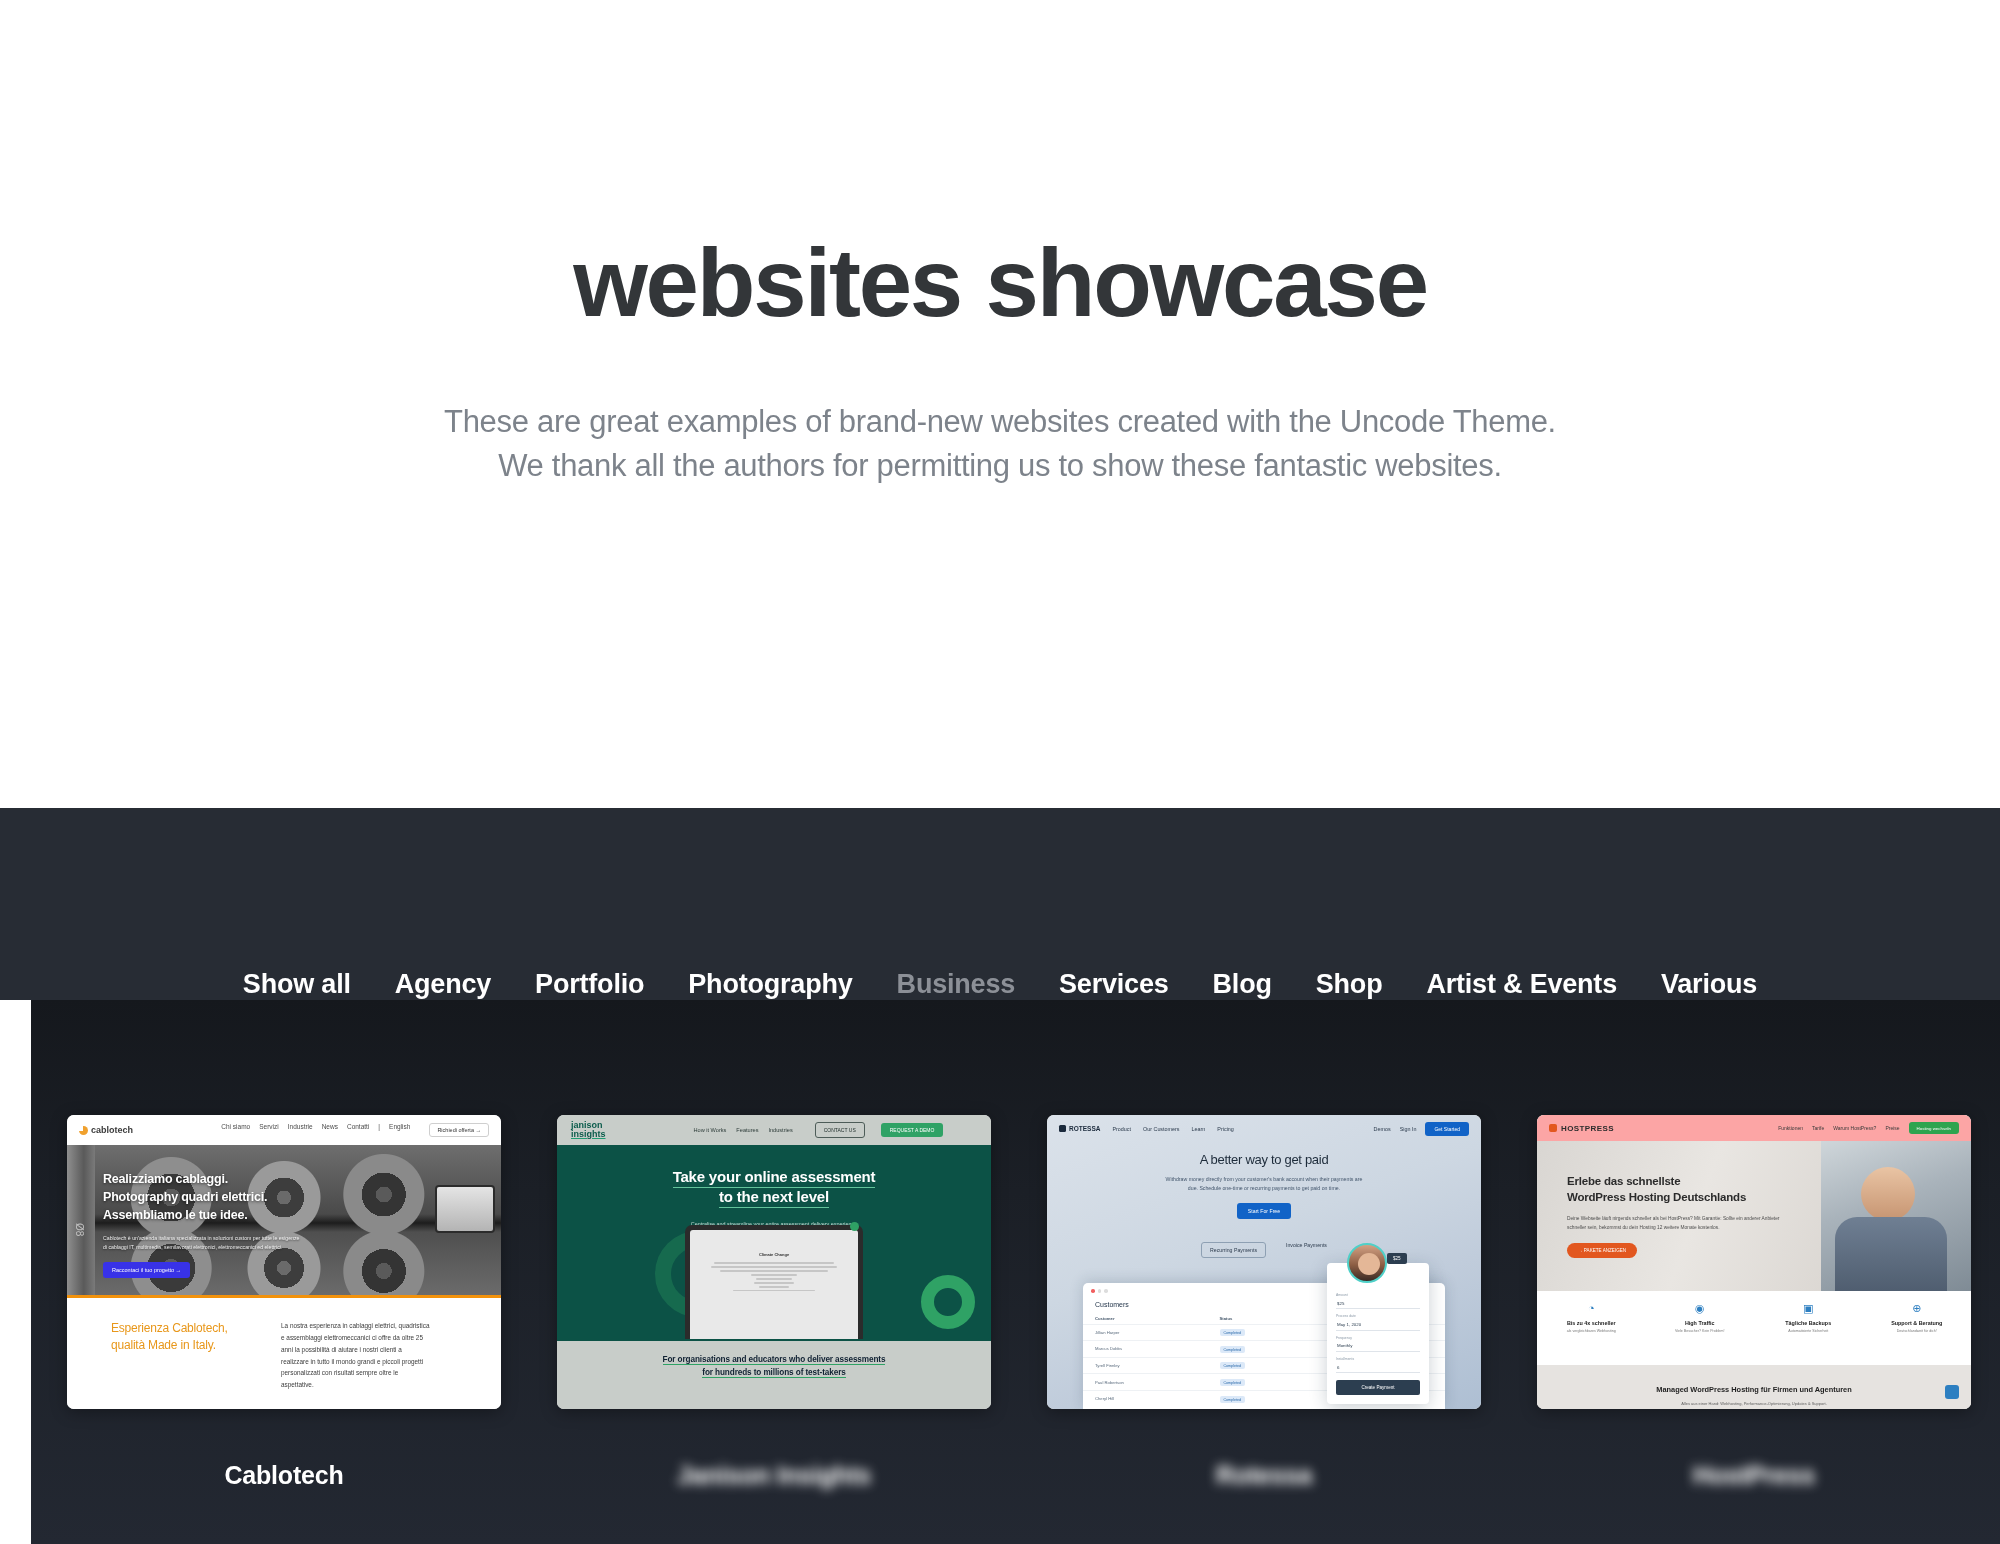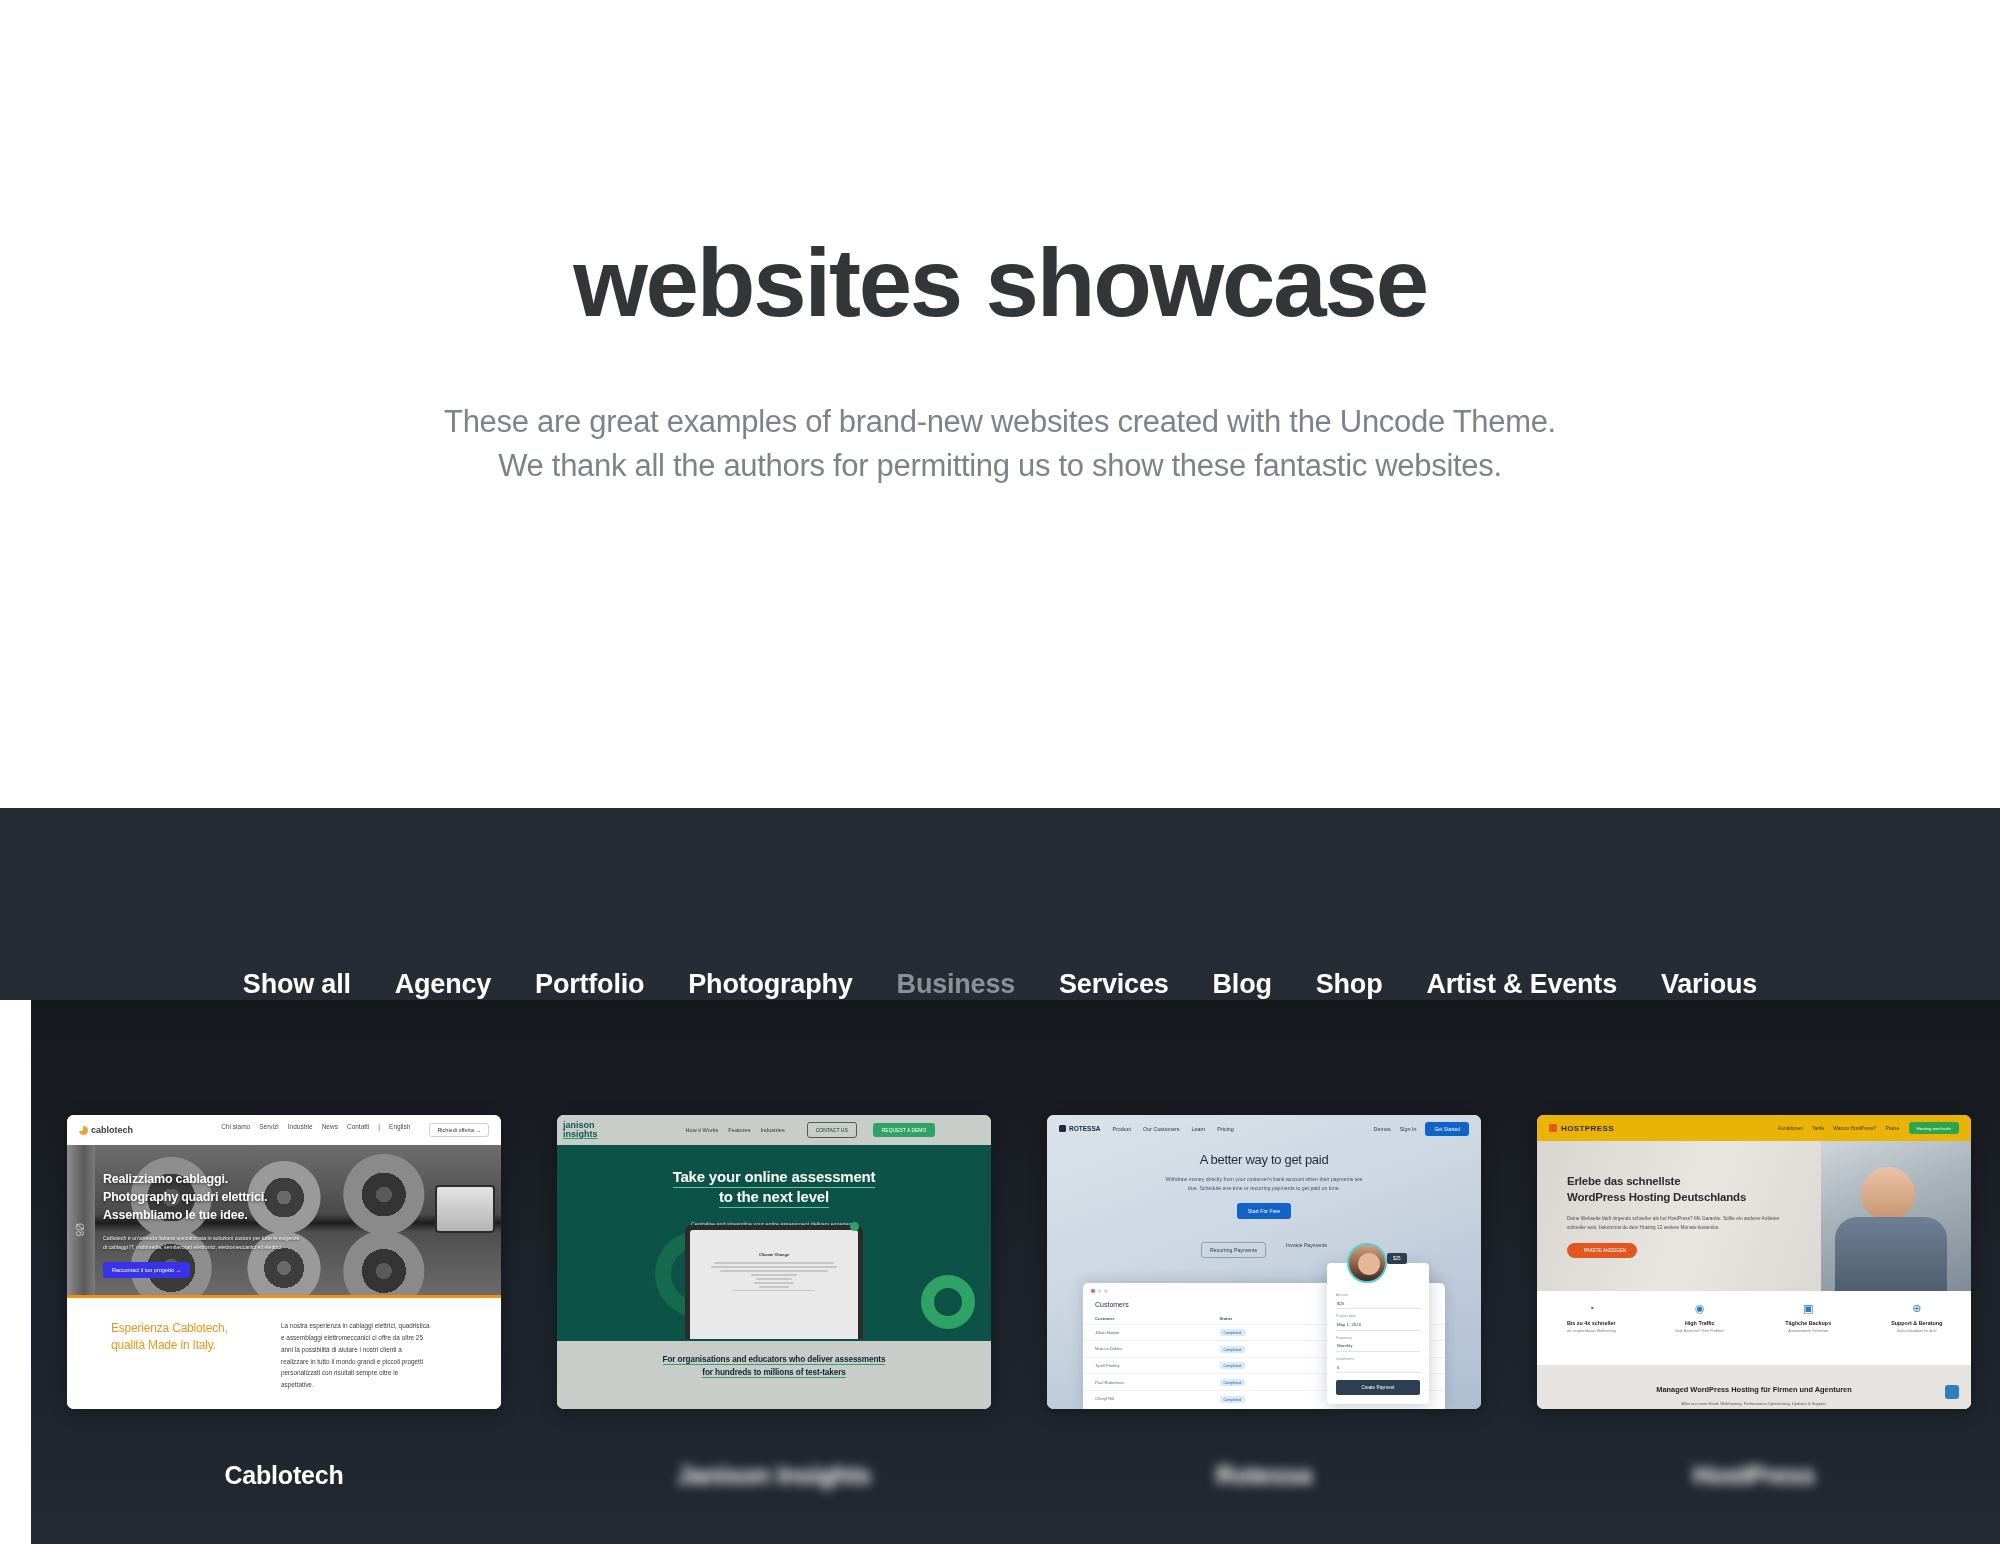--- a/index.html
+++ b/index.html
@@ -147,21 +147,21 @@
   .cab-copy h3 { font-size: 12.5px; line-height: 1.42; font-weight: 700; letter-spacing: -0.2px; text-shadow: 0 1px 3px rgba(0,0,0,.6); }
   .cab-copy p { margin-top: 10px; font-size: 5.2px; line-height: 1.65; opacity: .92; text-shadow: 0 1px 2px rgba(0,0,0,.7); }
   .cab-btn { margin-top: 11px; display:inline-block; background: #3832e8; color:#fff;
       font-size: 5.5px; padding: 5px 9px; border-radius: 3px; }
   .cab-strip { height: 3px; background: #f2920c; }
   .cab-low { background: #fff; height: 111px; display: flex; gap: 20px; padding: 22px 24px 0 44px; }
   .cab-low h4 { color: #e8971a; font-size: 12px; line-height: 1.45; font-weight: 400; width: 150px; letter-spacing: -0.2px;}
   .cab-low p { color: #3c3c3c; font-size: 6.4px; line-height: 1.85; width: 150px; }
 
   
-  .jan-nav { height: 30px; background: #c8cdc9; display:flex; align-items:center; padding: 0 6px; }
+  .jan-nav { height: 30px; background: #c8cdc9; display:flex; align-items:center; padding: 0 14px; }
   .jan-logo { font-size: 9px; font-weight: 700; color: #0c5c4c; line-height: 1.05; }
   .jan-logo u { text-decoration: underline; text-decoration-color:#1f9d73; }
   .jan-links { display:flex; gap: 10px; margin-left: 88px; font-size: 5.6px; color: #2c3b38; align-items:center; }
   .jan-b1 { border: 1px solid #4d5c58; border-radius: 3px; padding: 4px 8px; font-size: 5px; margin-left: 12px; color:#1c2b28; }
   .jan-b2 { background: #2fa265; color:#fff; border-radius: 3px; padding: 4px 9px; font-size: 5px; margin-left: 6px; }
   .jan-hero { height: 196px; background: #0c5246; position: relative; overflow: hidden; text-align: center; padding-top: 22px; }
   .jan-hero h3 { color:#fff; font-size: 15px; line-height: 1.36; font-weight: 700; letter-spacing:-0.2px; }
   .jan-hero h3 span { border-bottom: 1.5px solid #63c49b; padding-bottom: 2px; }
   .jan-hero p { color:#c7ded6; font-size: 5.4px; margin-top: 13px; }
   .jan-ring { position:absolute; width: 86px; height: 86px; border-radius:50%;
@@ -212,21 +212,21 @@
   .rot-pill { position:absolute; left: 60px; top: -10px; background:#2c3e50; color:#fff;
       font-size: 4.6px; padding: 3px 6px; border-radius: 2px; }
   .rot-field { margin-bottom: 5px; }
   .rot-field label { display:block; font-size: 3.4px; color:#8c9aa8; margin-bottom: 1.5px;}
   .rot-field .box { border-bottom: 0.6px solid #dfe4ea; font-size: 4.4px; color:#2c3e50; padding: 2.4px 1px; }
   .rot-submit { background:#2c3e50; color:#fff; text-align:center; font-size:4.6px;
       padding: 5px; border-radius: 2px; margin-top: 7px; }
 
   
   .hp { position:absolute; inset:0; background: #e6e3e0; }
-  .hp-nav { height: 26px; background:#eab308; display:flex; align-items:center; padding: 0 12px; gap: 11px; font-size: 5px; color:#3a3a3a;}
+  .hp-nav { height: 26px; background:#fca5a5; display:flex; align-items:center; padding: 0 12px; gap: 11px; font-size: 5px; color:#3a3a3a;}
   .hp-logo { display:flex; align-items:center; gap:4px; font-size:8px; font-weight:700; color:#2d2d2d; letter-spacing:.4px;}
   .hp-logo i { width: 8px; height:8px; border-radius:2px; background:#e2571f; display:inline-block;}
   .hp-right { margin-left:auto; display:flex; align-items:center; gap: 9px; }
   .hp-btn { background:#2ea44f; color:#fff; padding: 3.5px 8px; border-radius:3px; font-size:4.4px; }
   .hp-hero { height: 150px; position:relative; overflow:hidden;
       background: linear-gradient(110deg,#d9d6d2 0%, #e9e6e2 38%, #cfcac5 100%); }
   .hp-person { position:absolute; right:0; top:0; bottom:0; width: 150px;
       background: linear-gradient(160deg,#cfd6da 0%, #a9b3bb 40%, #7f8b95 100%); }
   .hp-person::before { content:""; position:absolute; left: 40px; top: 26px; width: 54px; height: 54px;
       border-radius: 50%; background: linear-gradient(180deg,#e9c4a4,#c69471); }

